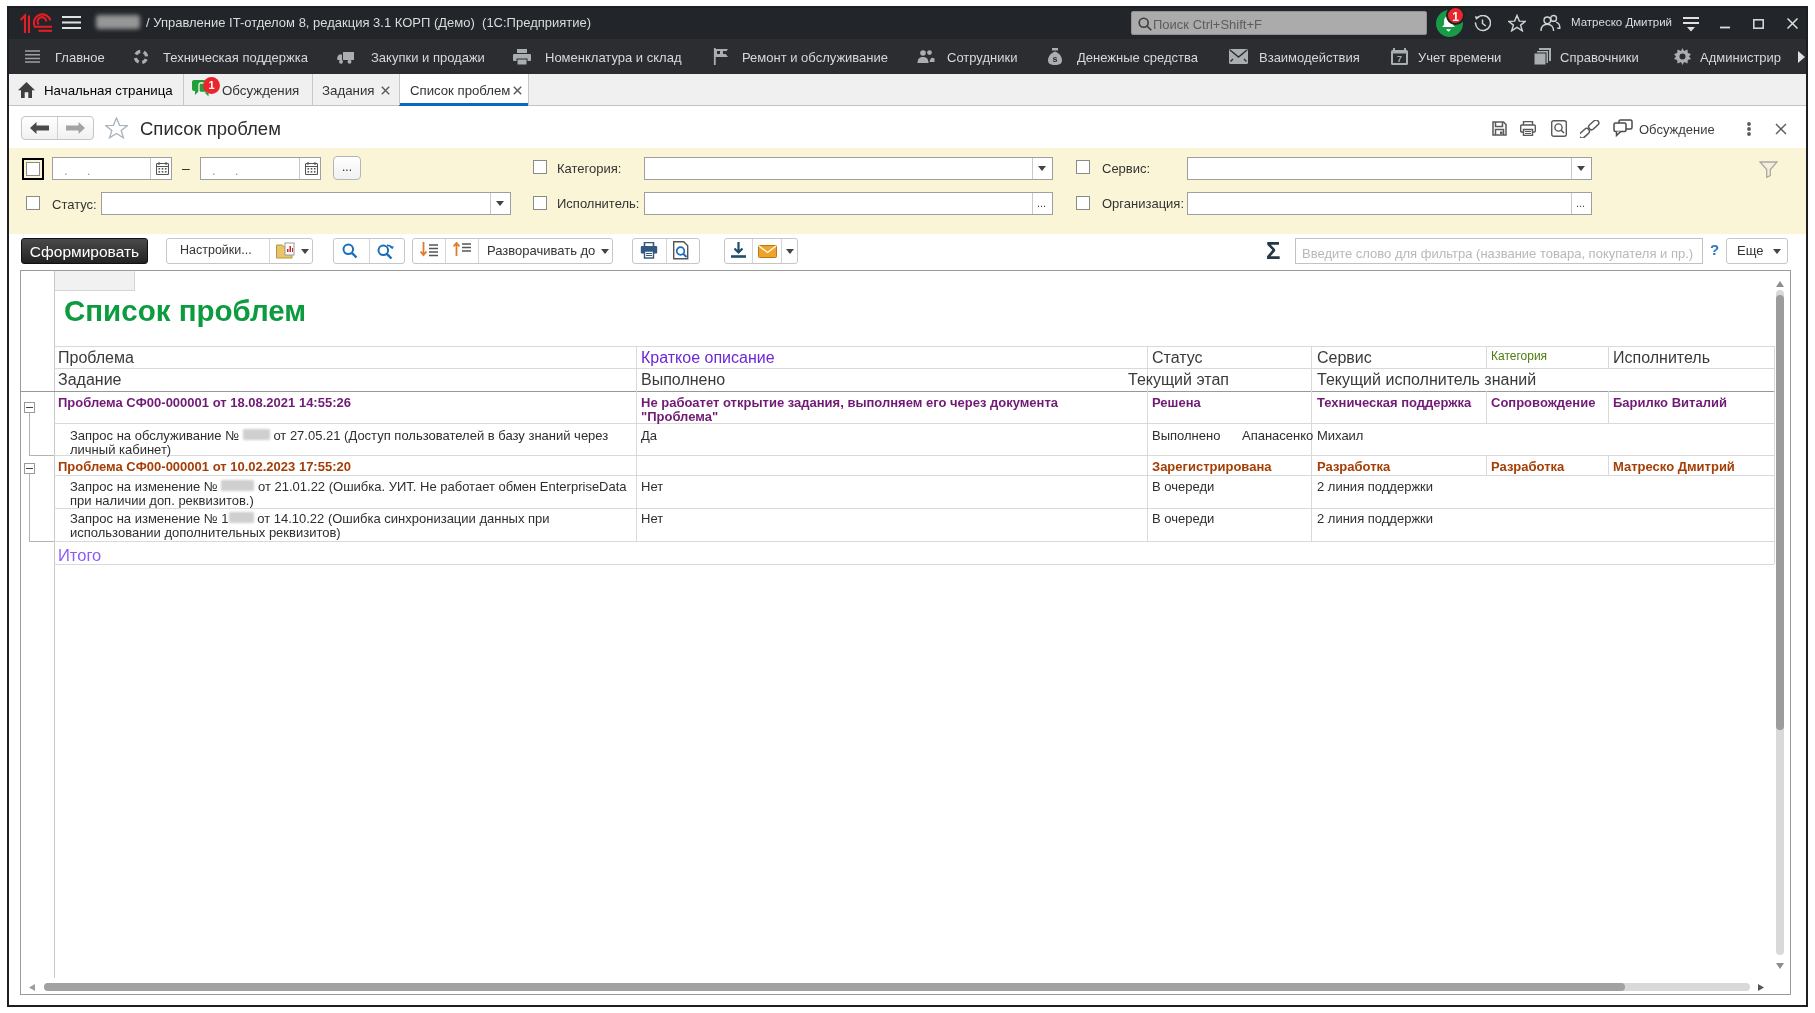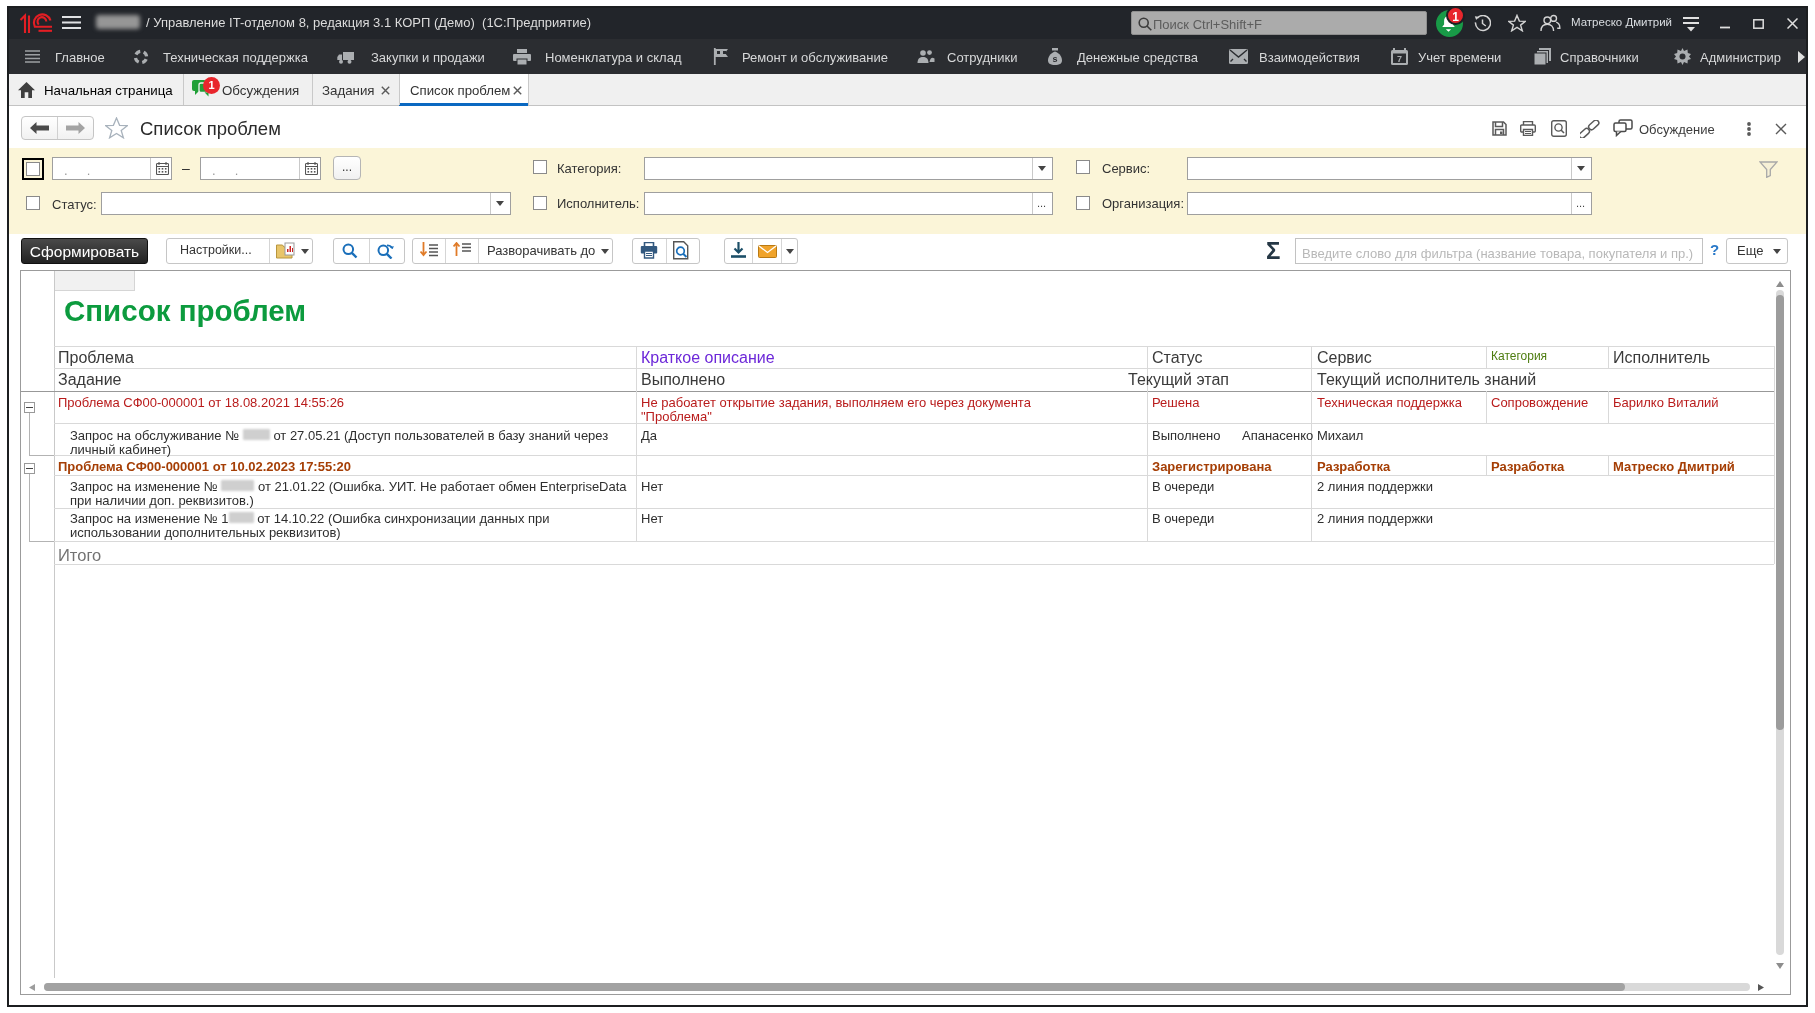--- a/index.html
+++ b/index.html
@@ -14,21 +14,21 @@
 #filter { position:absolute; left:9px; top:148px; width:1797px; height:86px; background:#fbf5d8; }
 #toolbar { position:absolute; left:9px; top:234px; width:1797px; height:36px; background:#fff; }
 #report { position:absolute; left:20px; top:270px; width:1771px; height:725px; border:1px solid #9b9b9b; background:#fff; }
 .ttext { color:#dcdcdc; font-size:13px; }
 .mitem { color:#d7d8d9; font-size:13px; }
 .hline { position:absolute; background:#d9d9d9; height:1px; }
 .vline { position:absolute; background:#d9d9d9; width:1px; }
 .cell { position:absolute; font-size:13px; color:#2e2e2e; white-space:nowrap; }
 .btn { position:absolute; border:1px solid #c6c6c6; border-radius:3px; background:#fff; }
 .grad { background:linear-gradient(#ffffff,#f1f1f1); }
-.green { color:#b91c1c; font-weight:normal; }
+.green { color:#701a75; font-weight:bold; }
 .red { color:#a53e05; font-weight:bold; }
 .blur { display:inline-block; background:#cfcfcf; filter:blur(1.2px); border-radius:1px; vertical-align:baseline; }
 svg { display:block; }
 </style>
 </head>
 <body>
 <div id="win"></div>
 <div id="titlebar"></div>
 
 <svg class="abs" style="left:19px;top:12px" width="34" height="22" viewBox="0 0 34 22">
@@ -450,21 +450,21 @@
 <span class="cell" style="left:641px;top:479px">Нет</span>
 <span class="cell" style="left:1152px;top:479px">В очереди</span>
 <span class="cell" style="left:1317px;top:479px">2 линия поддержки</span>
 
 <span class="cell" style="left:70px;top:511px">Запрос на изменение № 1<span class="blur" style="width:25px;height:11px"></span> от 14.10.22 (Ошибка синхронизации данных при</span>
 <span class="cell" style="left:70px;top:525px">использовании дополнительных реквизитов)</span>
 <span class="cell" style="left:641px;top:511px">Нет</span>
 <span class="cell" style="left:1152px;top:511px">В очереди</span>
 <span class="cell" style="left:1317px;top:511px">2 линия поддержки</span>
 
-<span class="cell" style="left:58px;top:546px;font-size:16.5px;color:#737373">Итого</span>
+<span class="cell" style="left:58px;top:546px;font-size:16.5px;color:#8b5cf6">Итого</span>
 
 <div class="abs" style="left:24px;top:402px;width:11px;height:11px;border:1px solid #999;background:#fff"></div>
 <div class="abs" style="left:26px;top:407px;width:7px;height:1px;background:#444"></div>
 <div class="abs" style="left:29px;top:413px;width:1px;height:42px;background:#b3b3b3"></div>
 <div class="abs" style="left:29px;top:455px;width:25px;height:1px;background:#b3b3b3"></div>
 <div class="abs" style="left:24px;top:463px;width:11px;height:11px;border:1px solid #999;background:#fff"></div>
 <div class="abs" style="left:26px;top:468px;width:7px;height:1px;background:#444"></div>
 <div class="abs" style="left:29px;top:474px;width:1px;height:67px;background:#b3b3b3"></div>
 <div class="abs" style="left:29px;top:541px;width:25px;height:1px;background:#b3b3b3"></div>
 

